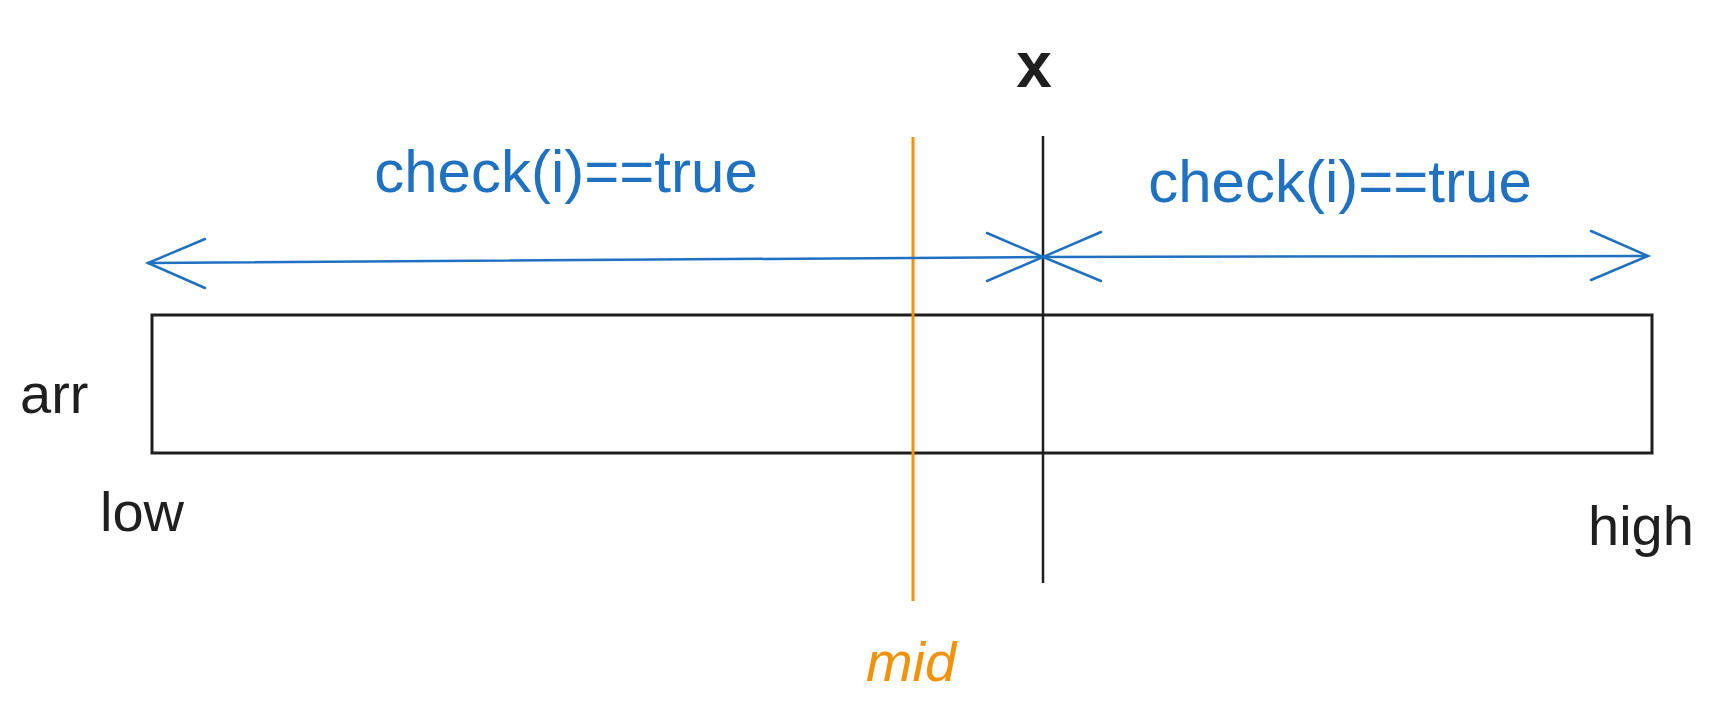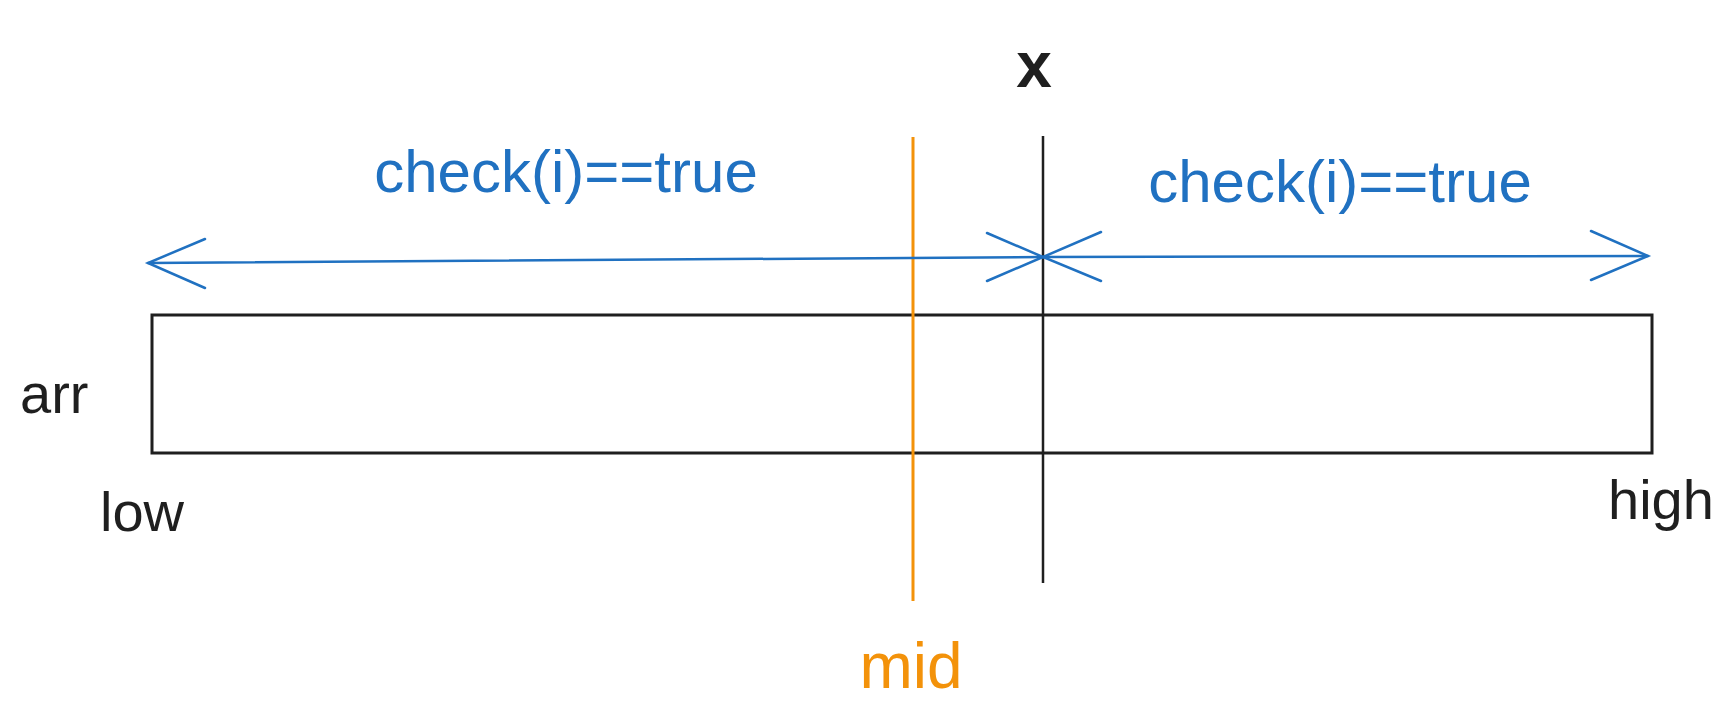--- a/index.html
+++ b/index.html
@@ -58,31 +58,31 @@
     top: 366px;
     left: 20px;
     font-size: 56px;
   }
   .lbl-low {
     top: 484px;
     left: 100px;
     font-size: 56px;
   }
   .lbl-high {
-    top: 472px;
+    top: 498px;
     left: 1588px;
     font-size: 56px;
-    margin-left: 20px;
   }
   .lbl-mid {
     top: 634px;
     left: 911px;
     transform: translateX(-50%);
-    font-size: 64px;
+    font-size: 56px;
     color: var(--orange);
+    font-style: italic;
   }
   .arrow-line {
     stroke: var(--blue);
     stroke-width: 2.5;
     fill: none;
     stroke-linecap: round;
     stroke-linejoin: miter;
   }
   .marker-x {
     stroke: var(--ink);

